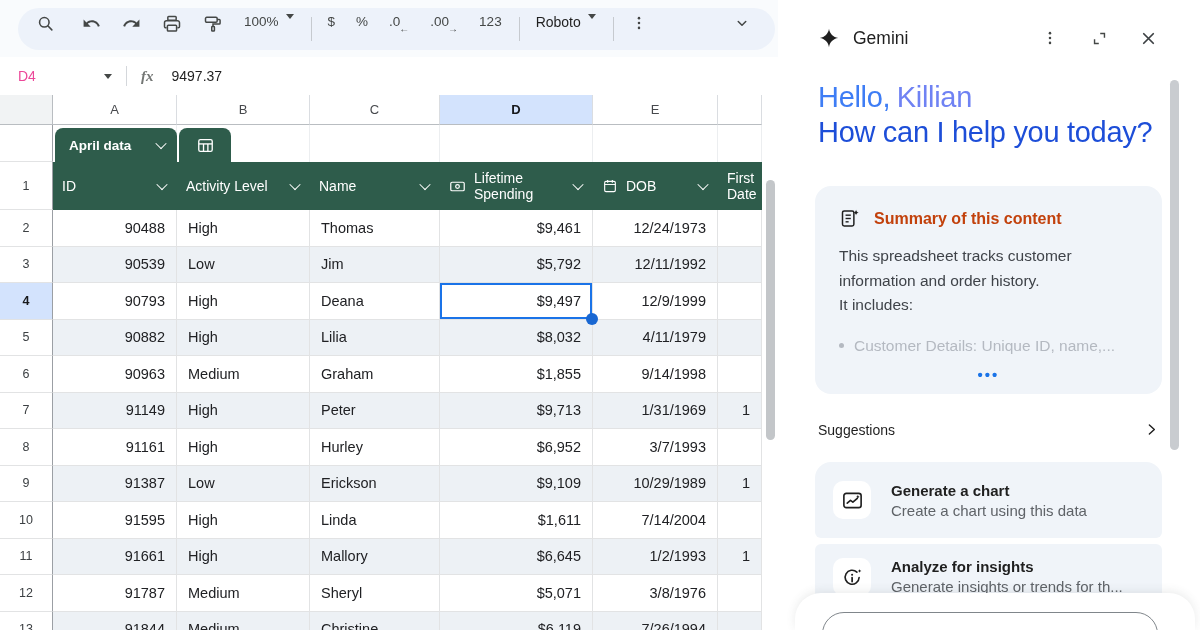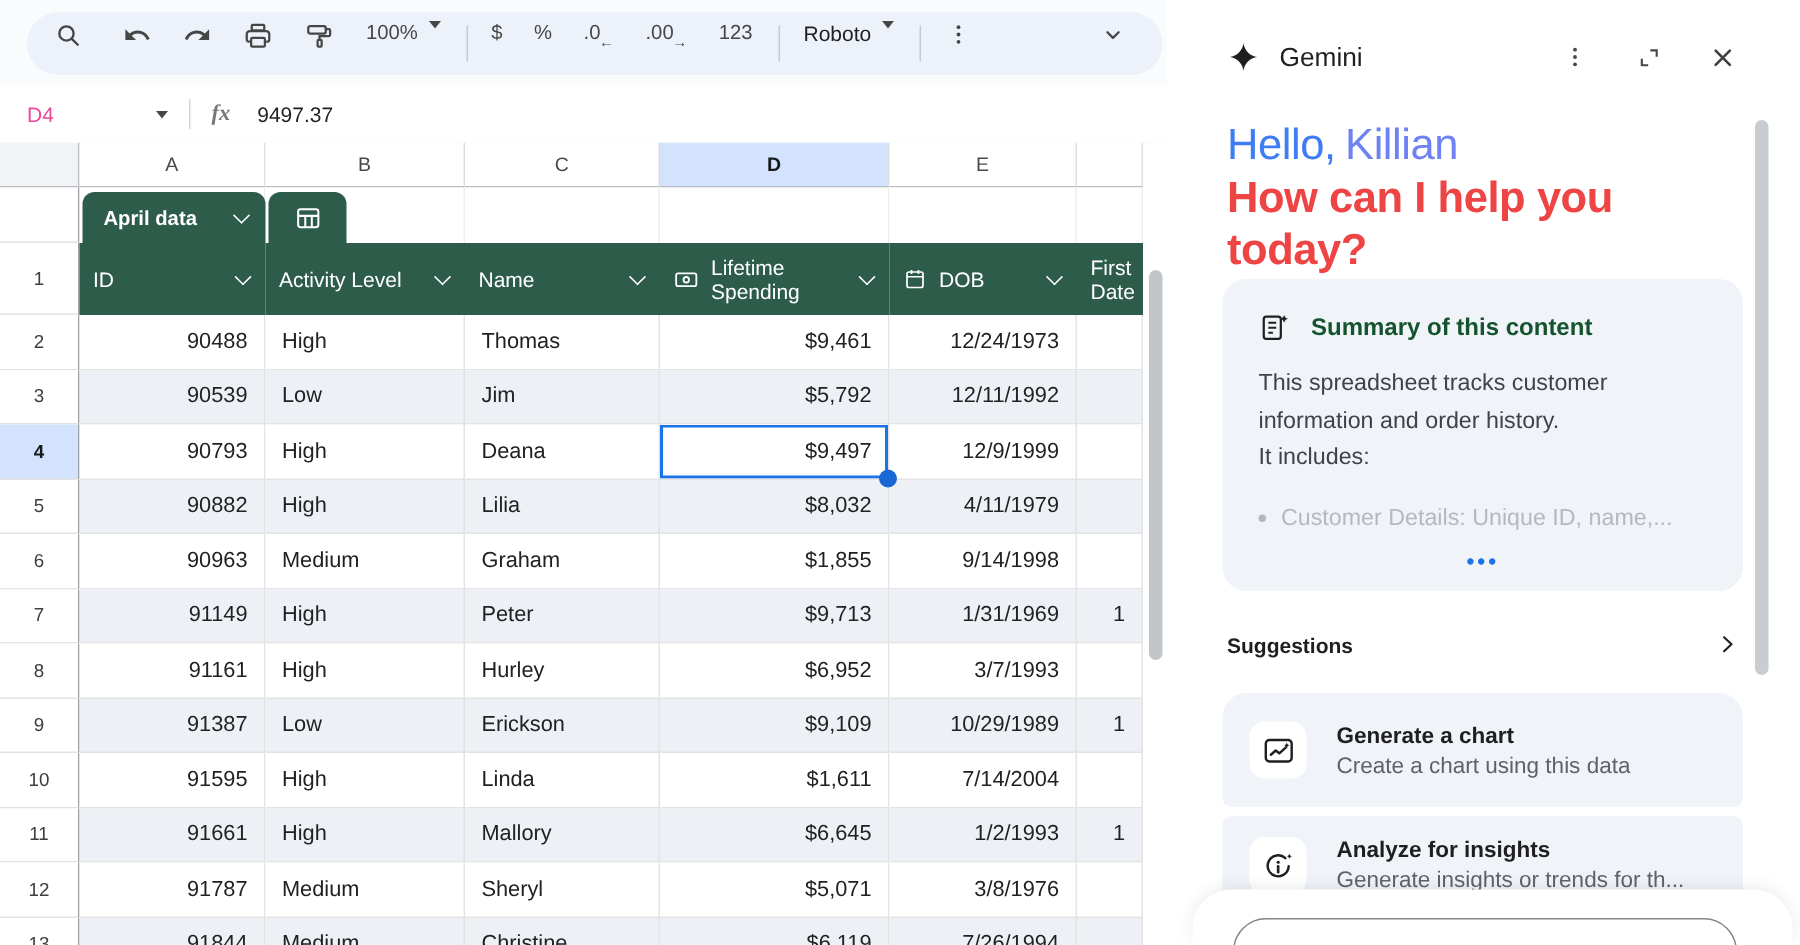--- a/index.html
+++ b/index.html
@@ -67,33 +67,33 @@
   .vthumb{position:absolute;left:3px;top:85px;width:9px;height:260px;background:#c3c6c9;border-radius:5px;}
   
   .panel{position:absolute;left:778px;top:0;width:422px;height:630px;background:#fff;}
   .ghead{position:absolute;left:40px;right:42px;top:22px;height:32px;display:flex;align-items:center;}
   .gtitle{font-size:17.5px;font-weight:400;color:#1f1f1f;margin-left:13px;flex:1;}
   .hbtn{width:20px;height:20px;display:flex;align-items:center;justify-content:center;margin-left:29px;flex:none;}
   .greet{position:absolute;left:40px;top:80px;width:350px;font-size:29px;line-height:35px;letter-spacing:-0.3px;}
   .g1{font-weight:500;}
   .hello{color:#3e7df5;}
   .kname{color:#6f82f3;margin-left:0.22em;}
-  .g2{color:#ef4444;font-weight:700;}
+  .g2{color:#1d4ed8;font-weight:400;}
   .sumcard{position:absolute;left:37px;top:186px;width:347px;height:208px;background:#f0f4f9;
            border-radius:16px;box-sizing:border-box;padding:22px 24px;}
   .sumhead{display:flex;align-items:center;gap:14px;}
-  .sumtitle{font-size:16px;font-weight:700;color:#14532d;}
+  .sumtitle{font-size:16px;font-weight:700;color:#c2410c;}
   .sumbody{margin-top:15px;font-size:15.5px;color:#3f4349;line-height:24.5px;width:302px;}
   .sumbullet{margin-top:19px;display:flex;align-items:center;gap:10px;}
   .bdot{width:5px;height:5px;border-radius:50%;background:#b4b9c1;flex:none;}
   .btext{font-size:15.5px;color:#b4b9c1;white-space:nowrap;overflow:hidden;width:295px;}
   .sumdots{position:absolute;left:50%;transform:translateX(-50%);bottom:11px;color:#1a73e8;
            font-size:15px;font-weight:700;letter-spacing:2px;}
   .sugghead{position:absolute;left:40px;top:421px;width:342px;display:flex;align-items:center;}
-  .sugglabel{font-size:14px;font-weight:700;color:#1f1f1f;flex:1;}
+  .sugglabel{font-size:14px;font-weight:400;color:#1f1f1f;flex:1;}
   .card{position:absolute;left:37px;width:347px;background:#f0f4f9;box-sizing:border-box;display:flex;
         align-items:center;padding:0 18px;gap:20px;z-index:1;}
   .card1{top:462px;height:76px;border-radius:16px 16px 6px 6px;}
   .card2{top:544px;height:86px;border-radius:6px 6px 16px 16px;align-items:flex-start;padding-top:14px;}
   .tile{width:38px;height:38px;background:#fff;border-radius:10px;display:flex;align-items:center;
         justify-content:center;flex:none;}
   .ctext{min-width:0;}
   .ctitle{font-size:15px;font-weight:700;color:#1f1f1f;}
   .csub{font-size:15px;color:#5f6368;margin-top:3px;white-space:nowrap;overflow:hidden;}
   .inputwrap{position:absolute;left:17px;top:593px;width:400px;height:37px;background:#fff;

